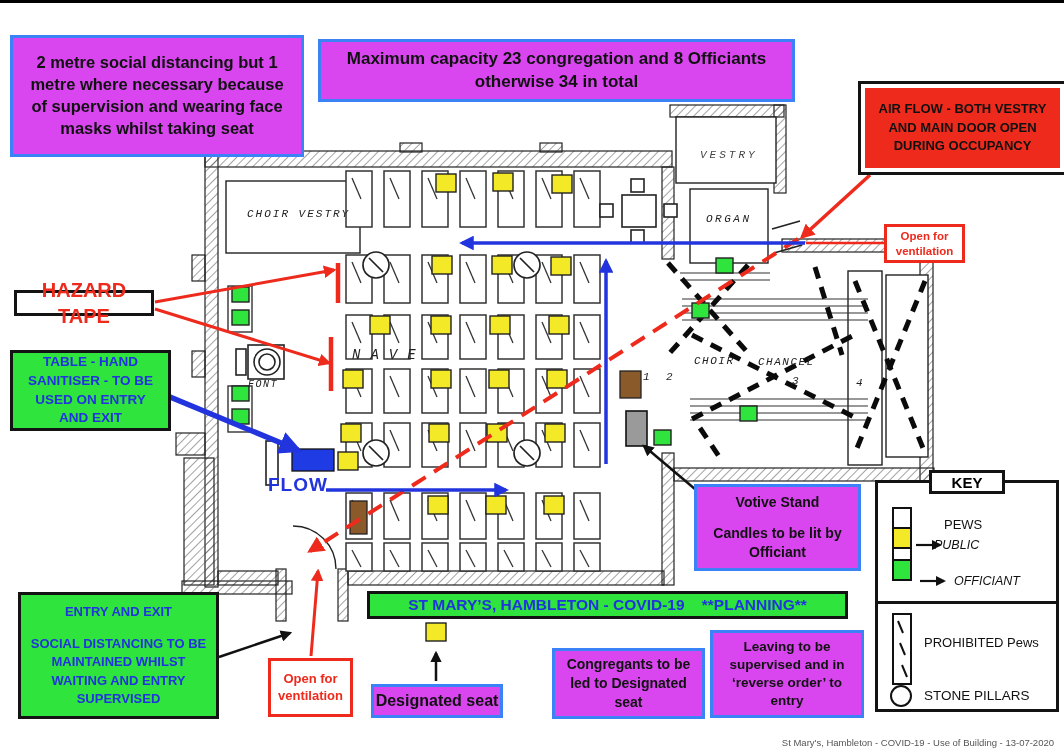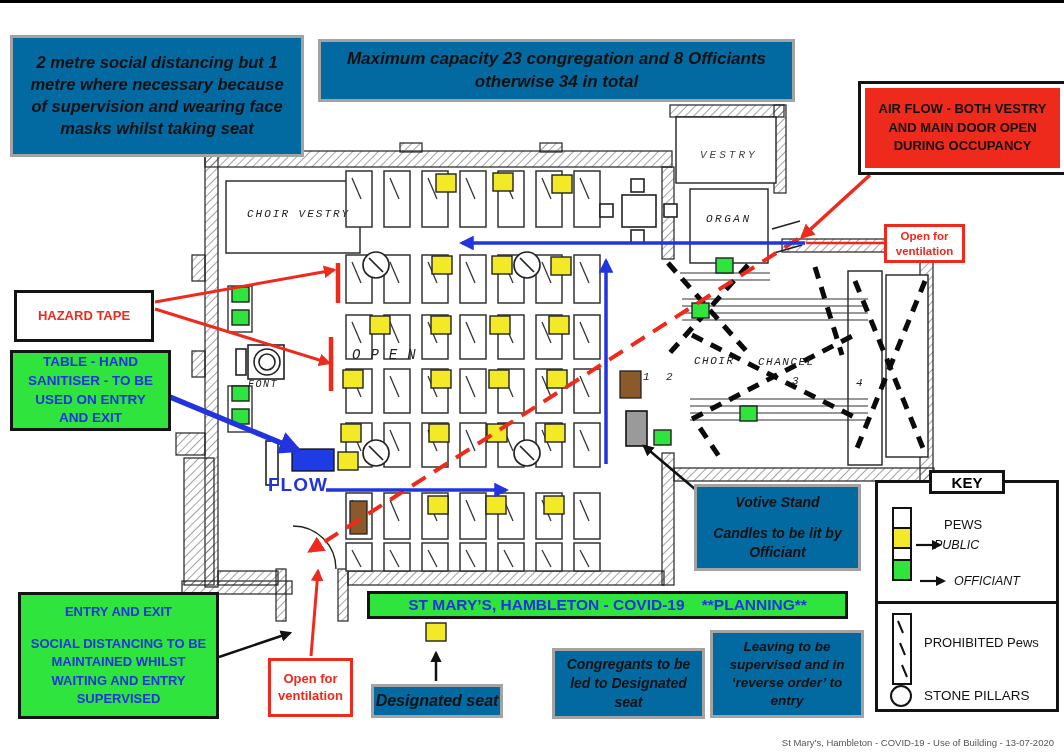--- a/index.html
+++ b/index.html
@@ -2,21 +2,21 @@
 <html><head>
 <meta charset="utf-8">
 <style>
   html,body{margin:0;padding:0;background:#888;}
   .page{position:relative;width:1064px;height:754px;background:#fff;overflow:hidden;
         border-top:3px solid #000;font-family:"Liberation Sans",sans-serif;}
   svg.plan{position:absolute;left:0;top:0;}
   .box{position:absolute;box-sizing:border-box;display:flex;flex-direction:column;
        align-items:center;justify-content:center;text-align:center;font-weight:bold;
        font-family:"Liberation Sans",sans-serif;line-height:1.32;}
-  .yellow{background:#0369a1;border:3px solid #a3a3a3;color:#111;font-style:italic;}
+  .yellow{background:#d946ef;border:3px solid #3b82f6;color:#111;}
   .greenb{background:#2fe43c;border:3px solid #131313;color:#2134dd;}
   .redfill{background:#ee2a1c;border:3px solid #131313;color:#111;box-shadow:inset 0 0 0 4px #fff;}
   .whitered{background:#fff;border:3px solid #ee2a1c;color:#ee2a1c;}
   .whiteblack{background:#fff;border:3px solid #131313;color:#ee2a1c;}
   .pre{white-space:pre;}
   .plabel{position:absolute;font-family:Liberation Mono, monospace;font-style:italic;color:#222;}
   .flow{position:absolute;color:#2134dd;font-weight:bold;font-size:19px;letter-spacing:1px;}
   
   .key{position:absolute;left:875px;top:477px;width:184px;height:232px;background:#fff;
        border:3px solid #131313;box-sizing:border-box;}
@@ -313,40 +313,40 @@
 
     <g stroke="#111" fill="none">
       <line x1="436" y1="678" x2="436" y2="650" stroke-width="2.5" marker-end="url(#mblack)"></line>
       <line x1="219" y1="654" x2="290" y2="630" stroke-width="2.5" marker-end="url(#mblack)"></line>
       <line x1="702" y1="492" x2="644" y2="443" stroke-width="2.5" marker-end="url(#mblack)"></line>
     </g>
   </svg>
 
   <div class="plabel" style="left:247px;top:205px;font-size:11px;letter-spacing:2px;">CHOIR VESTRY</div>
   <div class="plabel" style="left:248px;top:376px;font-size:10px;letter-spacing:1.5px;">FONT</div>
-  <div class="plabel" style="left:352px;top:344px;font-size:14px;letter-spacing:10px;">OPEN</div>
+  <div class="plabel" style="left:352px;top:344px;font-size:14px;letter-spacing:10px;">NAVE</div>
   <div class="plabel" style="left:700px;top:146px;font-size:11px;letter-spacing:3px;color:#444;">VESTRY</div>
   <div class="plabel" style="left:706px;top:210px;font-size:11px;letter-spacing:2.5px;">ORGAN</div>
   <div class="plabel" style="left:694px;top:352px;font-size:11px;letter-spacing:1.5px;">CHOIR</div>
   <div class="plabel" style="left:758px;top:353px;font-size:11px;letter-spacing:1.5px;">CHANCEL</div>
   <div class="plabel" style="left:643px;top:368px;font-size:11px;">1</div>
   <div class="plabel" style="left:666px;top:368px;font-size:11px;">2</div>
   <div class="plabel" style="left:792px;top:372px;font-size:11px;">3</div>
   <div class="plabel" style="left:856px;top:374px;font-size:11px;">4</div>
   <div class="flow" style="left:268px;top:471px;">FLOW</div>
 
   <div class="box yellow" style="left:10px;top:32px;width:294px;height:122px;font-size:16.5px;padding:4px 8px;">2 metre social distancing but 1 metre where necessary because of supervision and wearing face masks whilst taking seat</div>
 
   <div class="box yellow" style="left:318px;top:36px;width:477px;height:63px;font-size:17px;padding:20px 14px;">Maximum capacity 23 congregation and 8 Officiants otherwise 34 in total</div>
 
   <div class="box redfill" style="left:848px;top:78px;width:209px;height:94px;font-size:13px;line-height:1.45;padding:8px;margin-left:10px;">AIR FLOW - BOTH VESTRY AND MAIN DOOR OPEN DURING OCCUPANCY</div>
 
   <div class="box whitered" style="left:884px;top:221px;width:81px;height:39px;font-size:11.5px;line-height:1.25;">Open for ventilation</div>
 
-  <div class="box whiteblack" style="left:14px;top:287px;width:140px;height:52px;font-size:13px;">HAZARD TAPE</div>
+  <div class="box whiteblack" style="left:14px;top:287px;width:140px;height:26px;font-size:20px;">HAZARD TAPE</div>
 
   <div class="box greenb" style="left:10px;top:347px;width:161px;height:81px;font-size:13.5px;line-height:1.4;padding:9px;">TABLE - HAND SANITISER  - TO BE USED ON ENTRY AND EXIT</div>
 
   <div class="box greenb" style="left:18px;top:589px;width:201px;height:127px;font-size:13px;line-height:1.4;padding:4px;">
     <div style="margin-bottom:14px;">ENTRY AND EXIT</div>
     <div>SOCIAL DISTANCING TO BE MAINTAINED WHILST WAITING AND ENTRY SUPERVISED</div>
   </div>
 
   <div class="box whitered" style="left:268px;top:655px;width:85px;height:59px;font-size:13px;line-height:1.3;">Open for ventilation</div>
 

